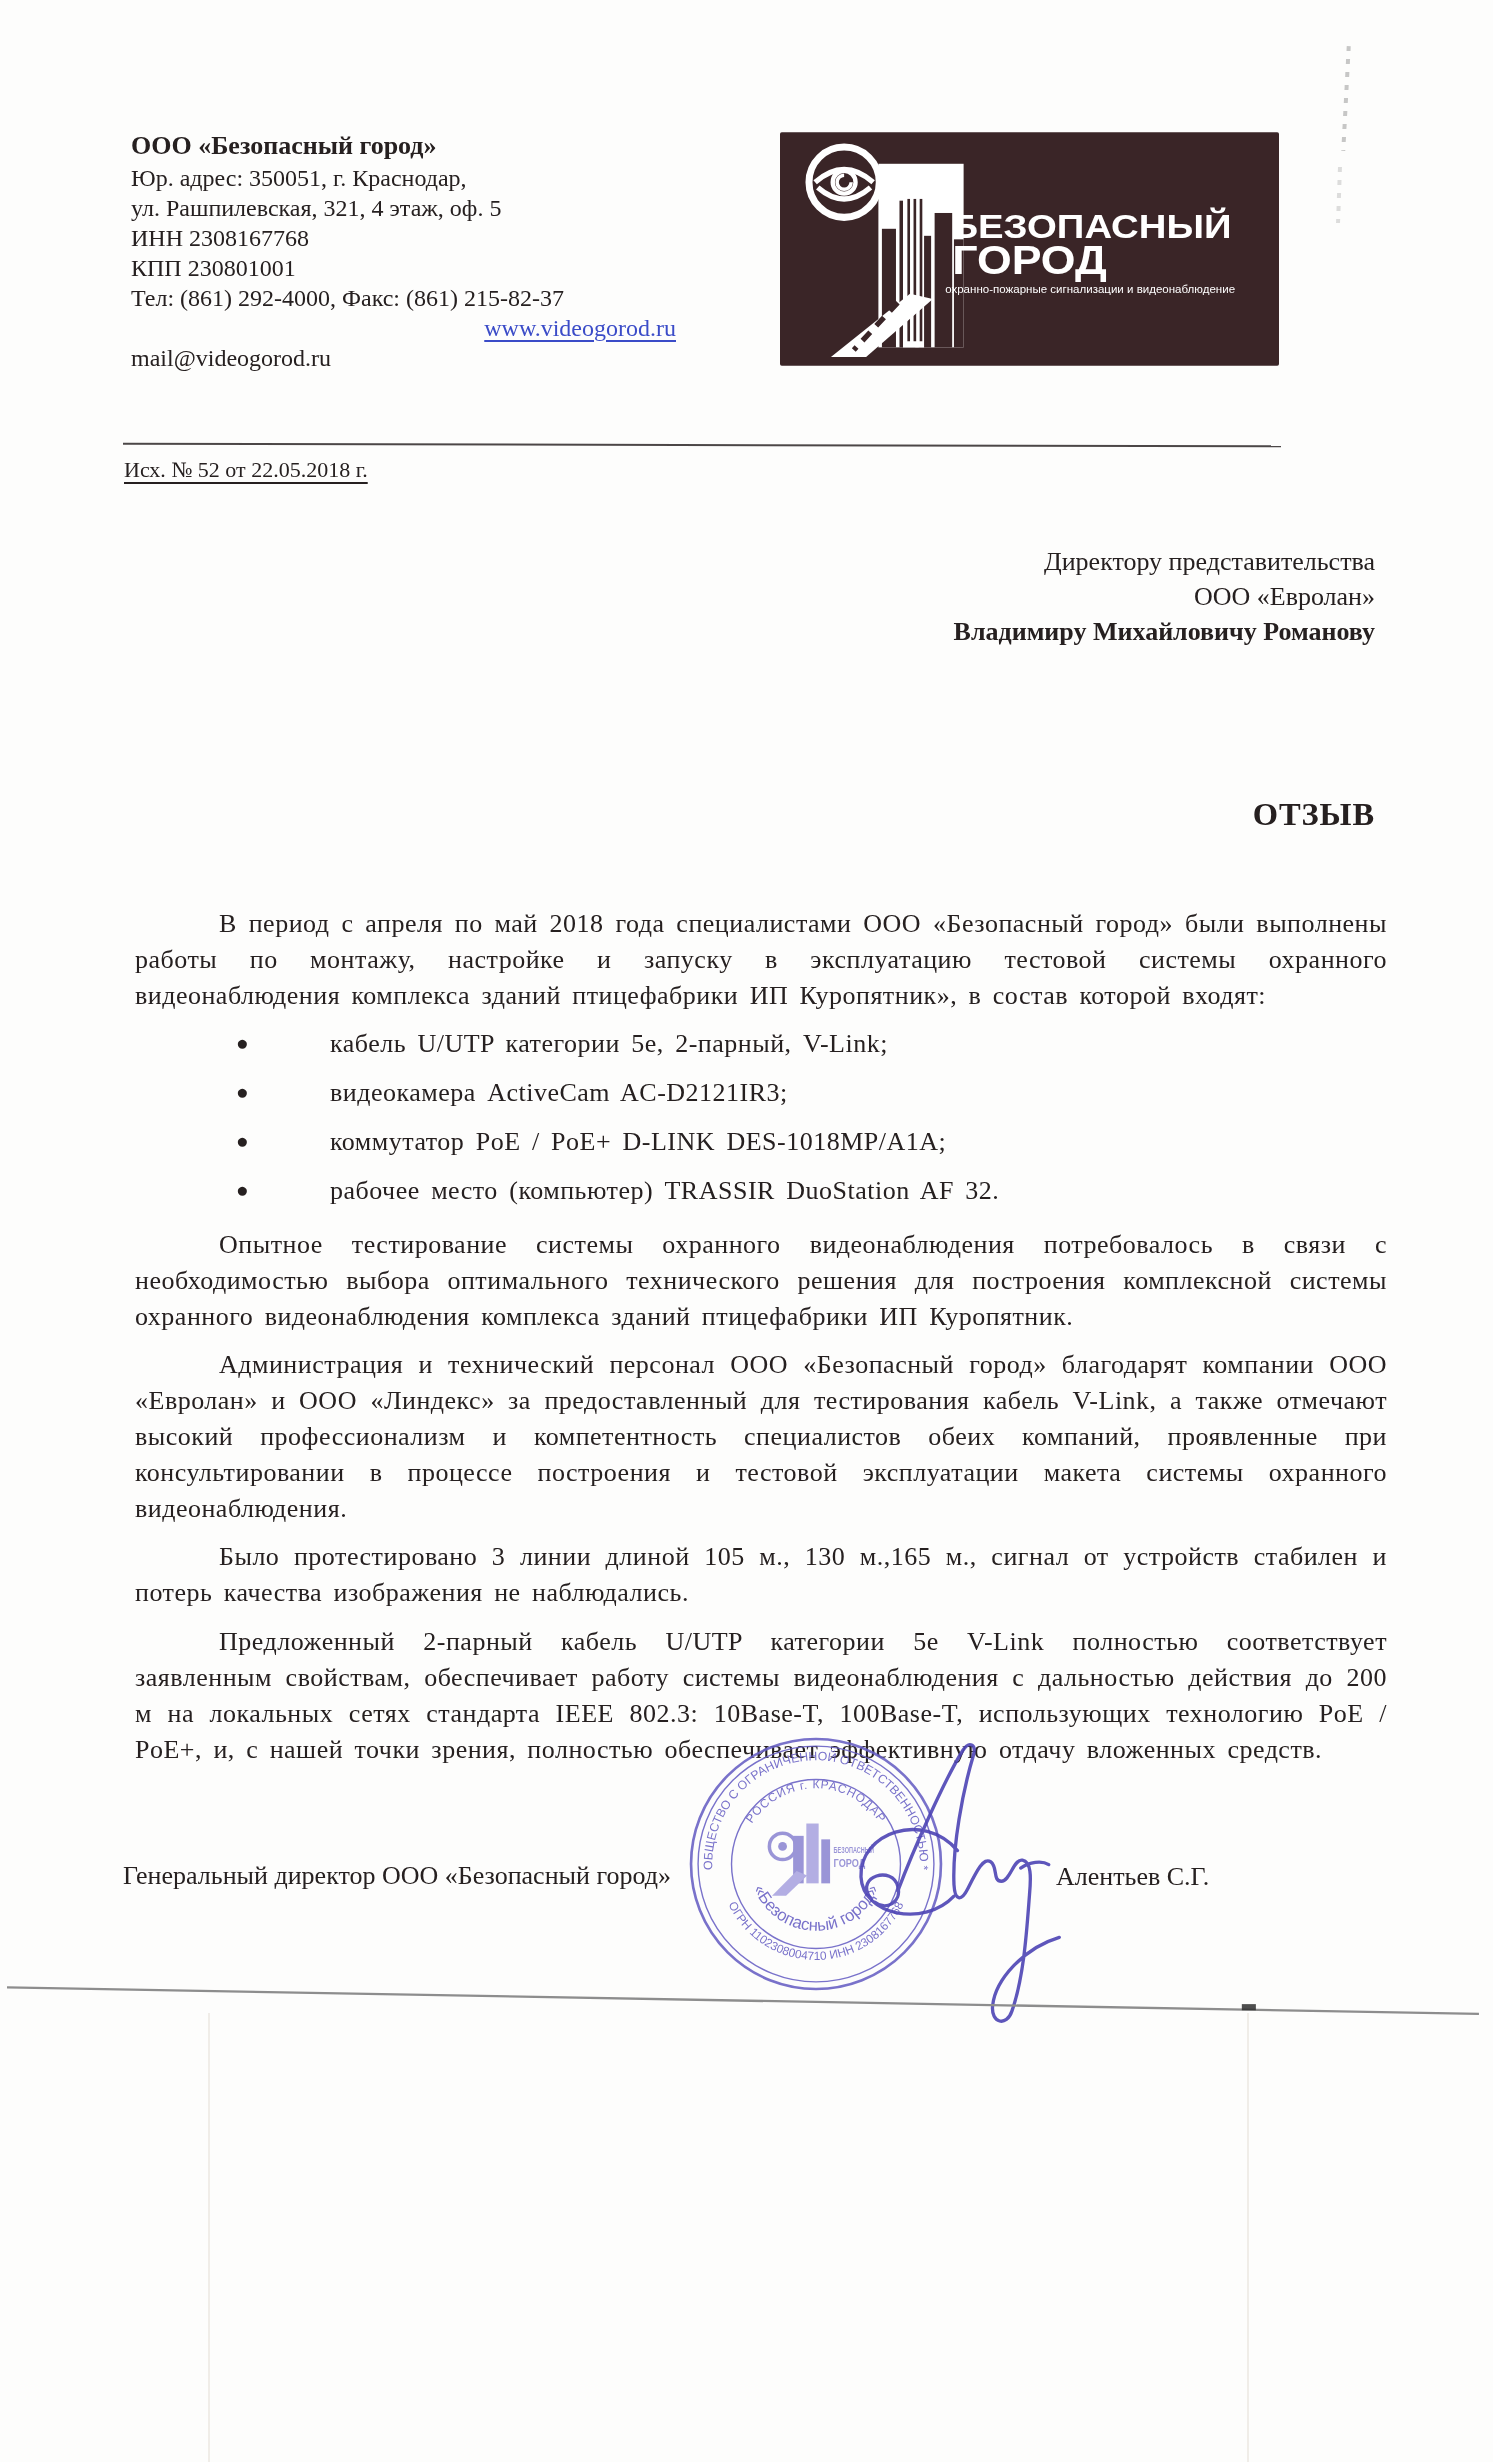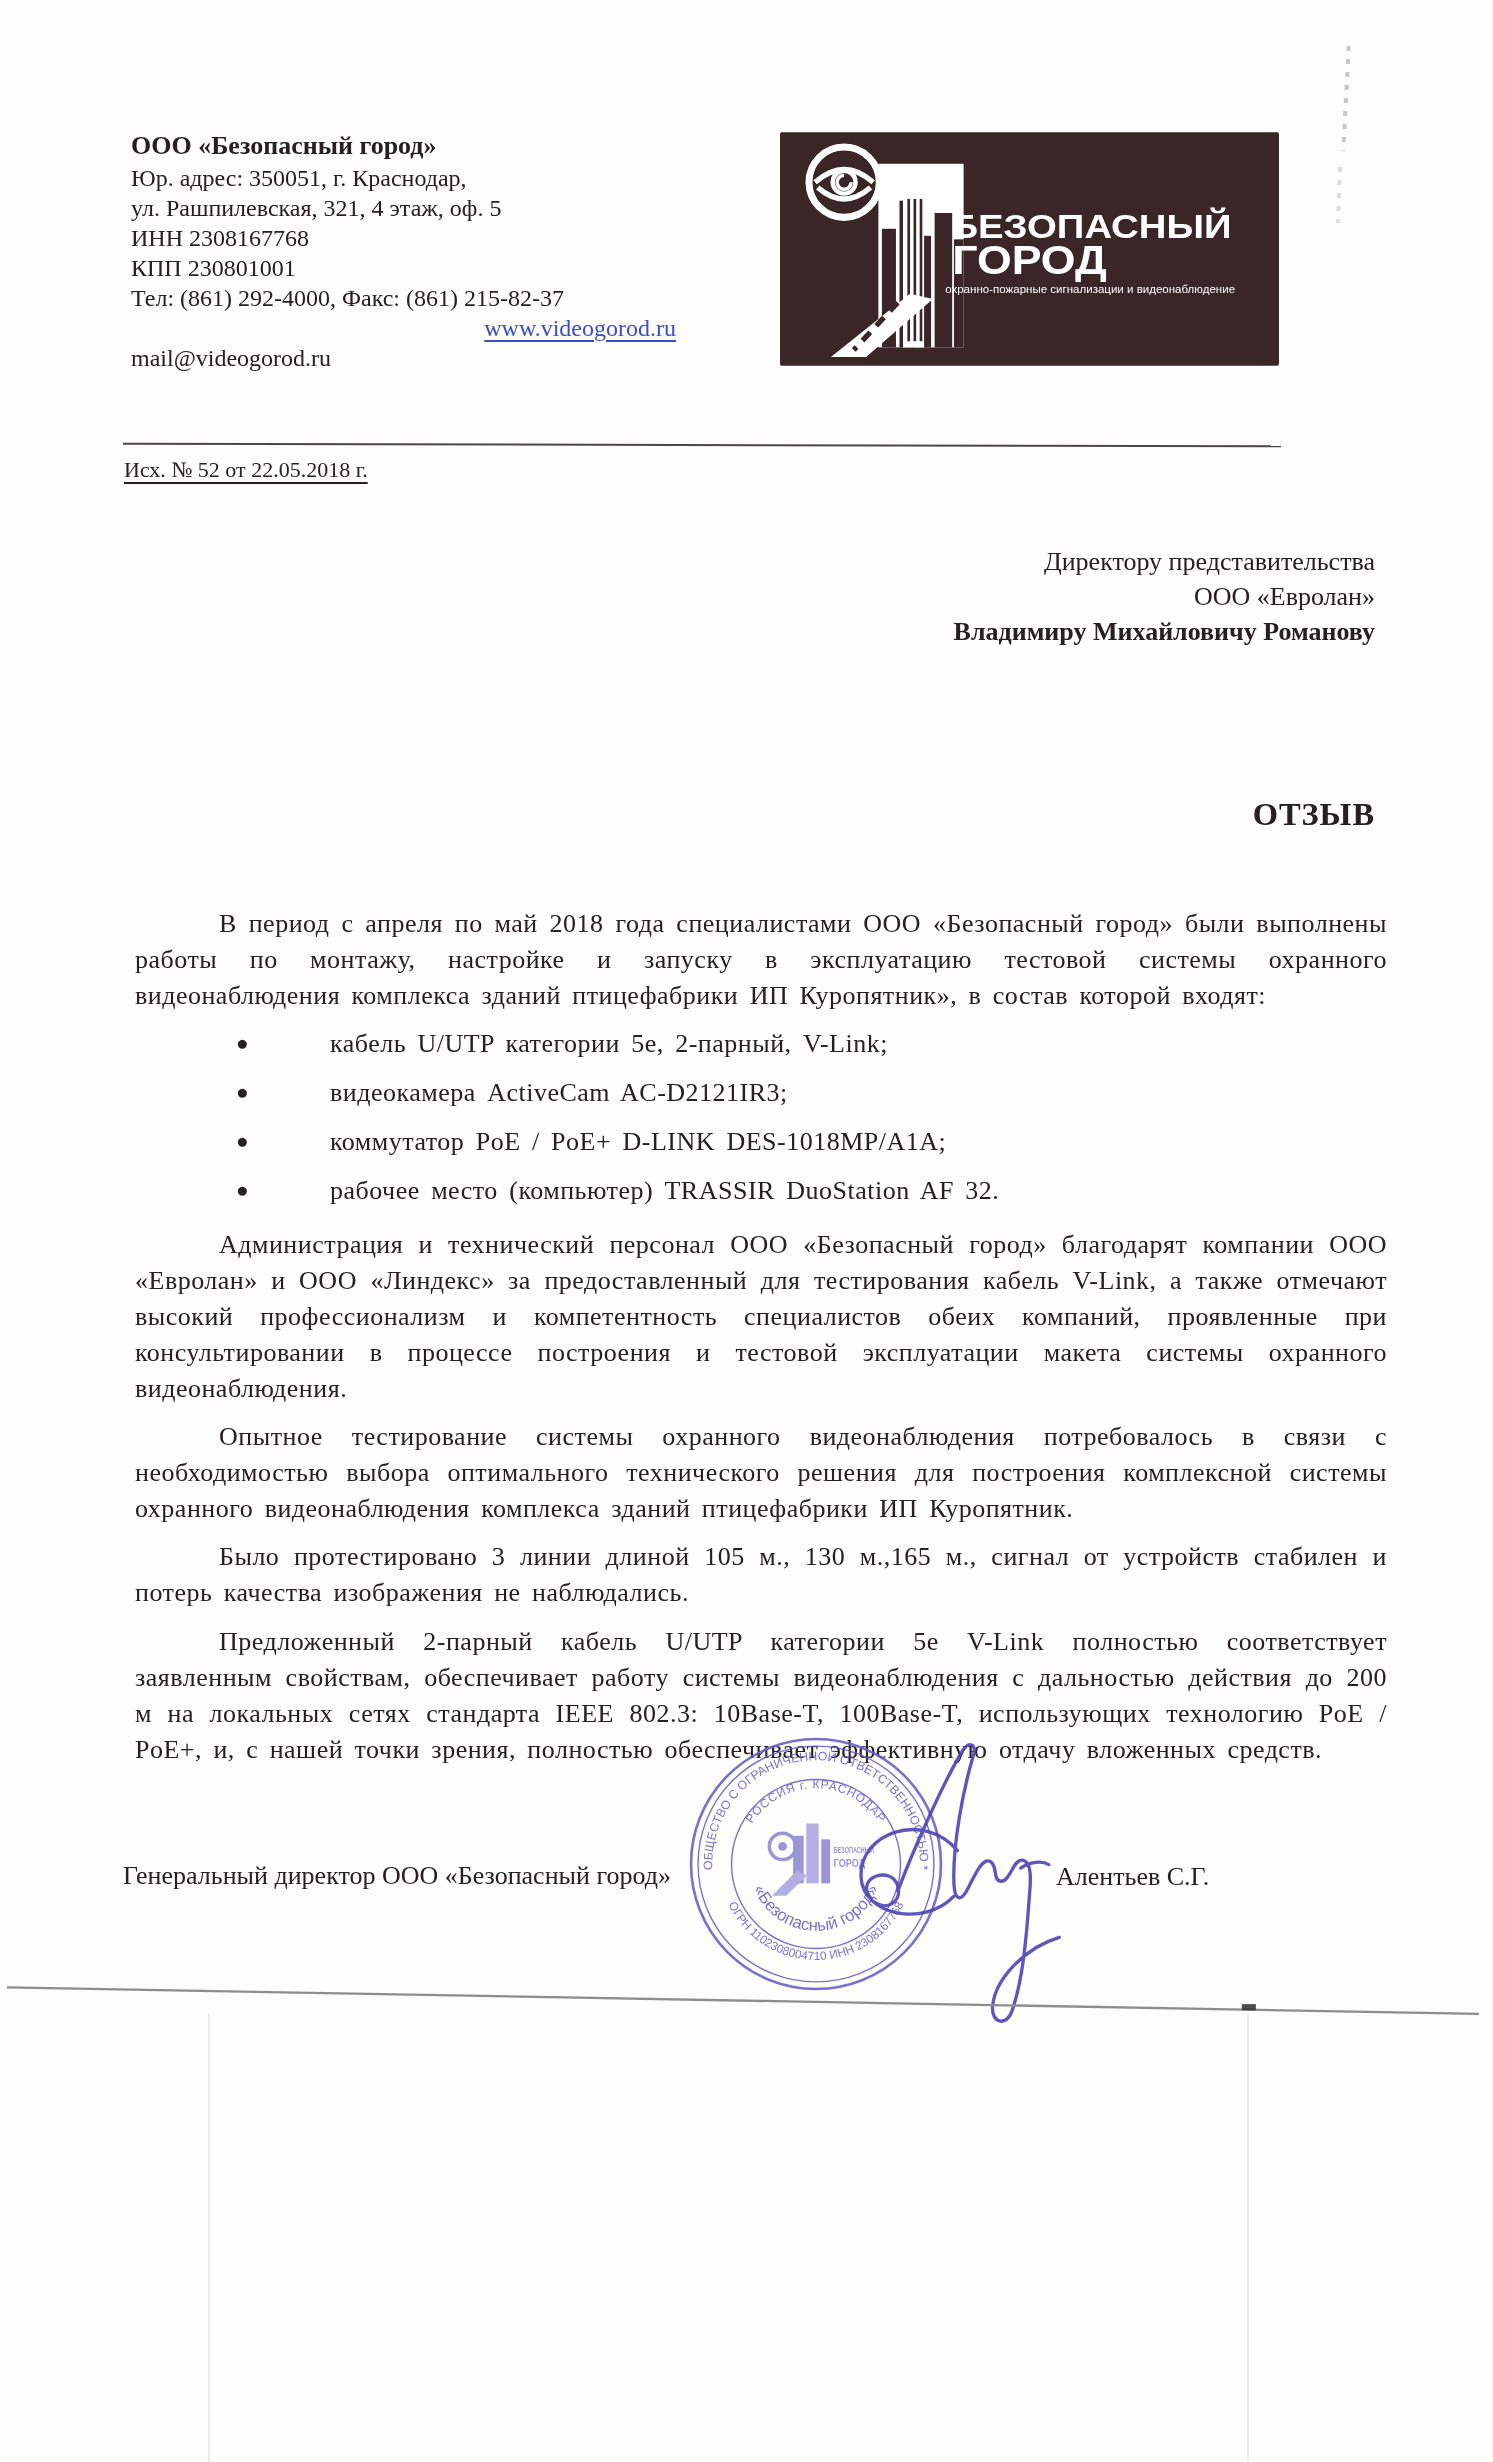--- a/index.html
+++ b/index.html
@@ -113,22 +113,22 @@
 <div class="abs doc-title">ОТЗЫВ</div>
 
 <div class="abs body-col">
   <p>В период с апреля по май 2018 года специалистами ООО «Безопасный город» были выполнены работы по монтажу, настройке и запуску в эксплуатацию тестовой системы охранного видеонаблюдения комплекса зданий птицефабрики ИП Куропятник», в состав которой входят:</p>
   <ul>
     <li><span class="blt">●</span><span>кабель U/UTP категории 5е, 2-парный, V-Link;</span></li>
     <li><span class="blt">●</span><span>видеокамера ActiveCam AC-D2121IR3;</span></li>
     <li><span class="blt">●</span><span>коммутатор PoE / PoE+ D-LINK DES-1018MP/A1A;</span></li>
     <li><span class="blt">●</span><span>рабочее место (компьютер) TRASSIR DuoStation AF 32.</span></li>
   </ul>
+  <p>Опытное тестирование системы охранного видеонаблюдения потребовалось в связи с необходимостью выбора оптимального технического решения для построения комплексной системы охранного видеонаблюдения комплекса зданий птицефабрики ИП Куропятник.</p>
   <p>Администрация и технический персонал ООО «Безопасный город» благодарят компании ООО «Евролан» и ООО «Линдекс» за предоставленный для тестирования кабель V-Link, а также отмечают высокий профессионализм и компетентность специалистов обеих компаний, проявленные при консультировании в процессе построения и тестовой эксплуатации макета системы охранного видеонаблюдения.</p>
-  <p>Опытное тестирование системы охранного видеонаблюдения потребовалось в связи с необходимостью выбора оптимального технического решения для построения комплексной системы охранного видеонаблюдения комплекса зданий птицефабрики ИП Куропятник.</p>
   <p>Было протестировано 3 линии длиной 105 м., 130 м.,165 м., сигнал от устройств стабилен и потерь качества изображения не наблюдались.</p>
   <p>Предложенный 2-парный кабель U/UTP категории 5е V-Link полностью соответствует заявленным свойствам, обеспечивает работу системы видеонаблюдения с дальностью действия до 200 м на локальных сетях стандарта IEEE 802.3: 10Base-T, 100Base-T, использующих технологию PoE / PoE+, и, с нашей точки зрения, полностью обеспечивает эффективную отдачу вложенных средств.</p>
 </div>
 
 <svg class="abs stamp" viewBox="0 0 300 300">
   <defs>
     <path id="arcOuter" d="M 39.1,190.4 A 118,118 0 1 1 260.9,190.4" fill="none"></path>
     <path id="arcInnerTop" d="M 69.2,120.6 A 86,86 0 0 1 230.8,120.6" fill="none"></path>
     <path id="arcCompany" d="M 74.3,156.6 A 76,76 0 0 0 225.7,156.6" fill="none"></path>
     <path id="arcOgrn" d="M 40.1,153.8 A 110,110 0 0 0 259.9,153.8" fill="none"></path>

